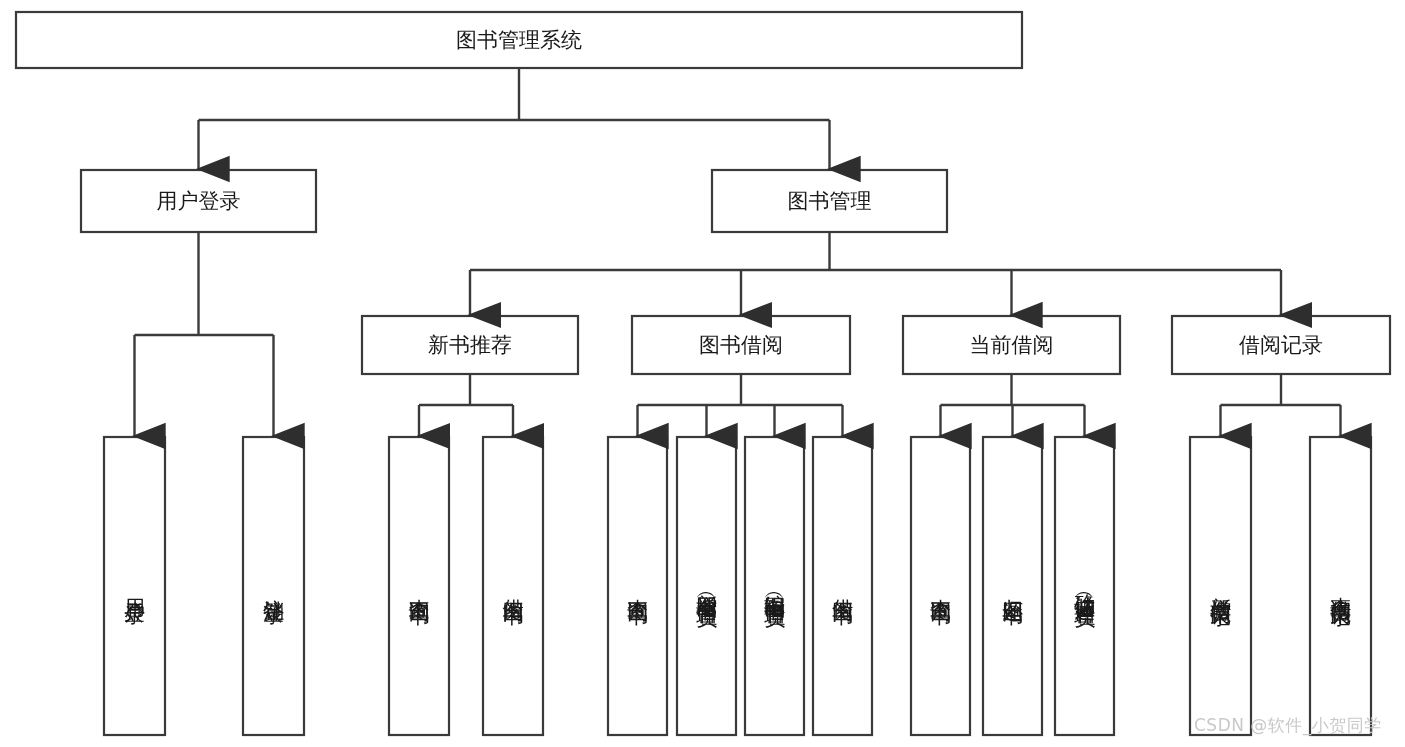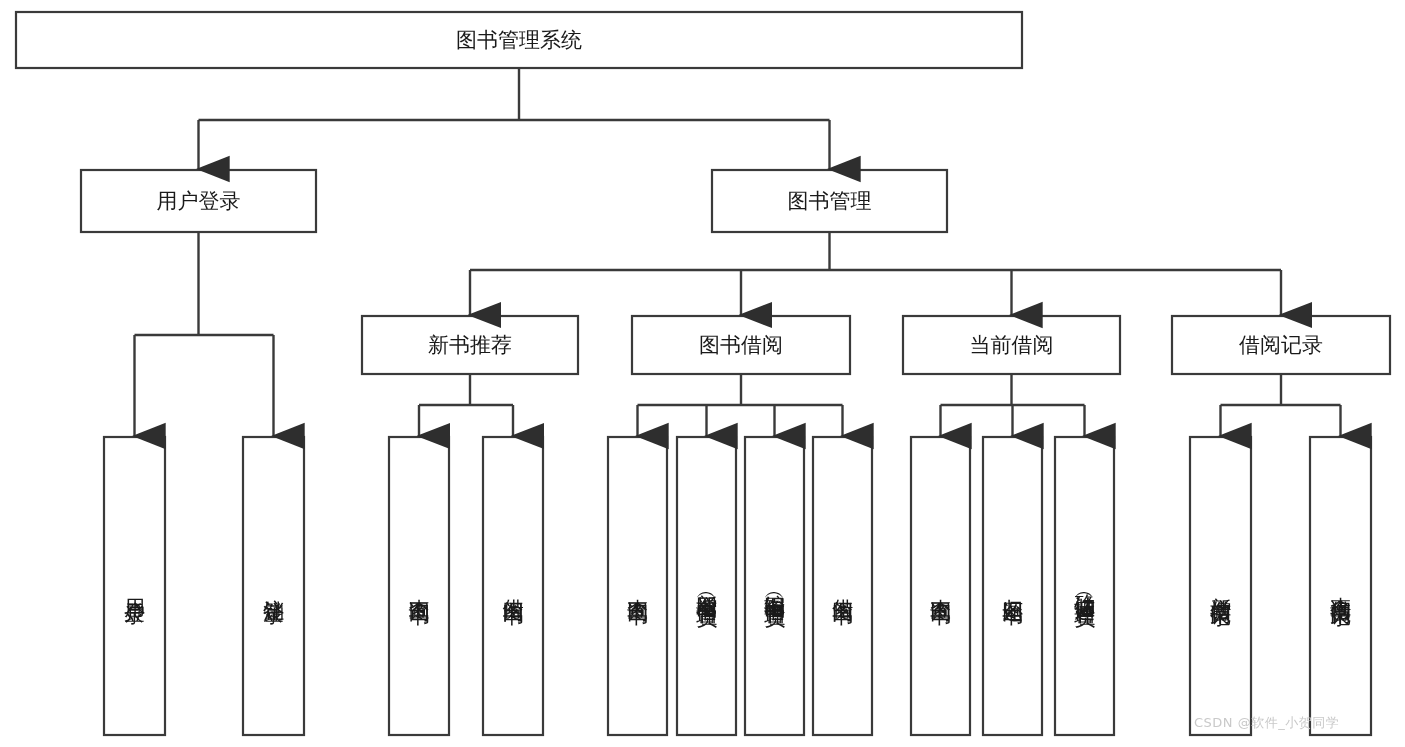--- a/index.html
+++ b/index.html
@@ -61,21 +61,21 @@
     letter-spacing: 2px;
     display: flex;
     align-items: center;
     justify-content: center;
     white-space: nowrap;
     pointer-events: none;
   }
   .watermark {
     position: absolute;
     font-family: "DejaVu Sans", "Liberation Sans", sans-serif;
-    font-size: 13px;
+    font-size: 17px;
     color: #c9c9c9;
     white-space: nowrap;
     letter-spacing: 0.5px;
   }
 </style>
 </head>
 <body>
 
 <div id="diagram-root">
 

